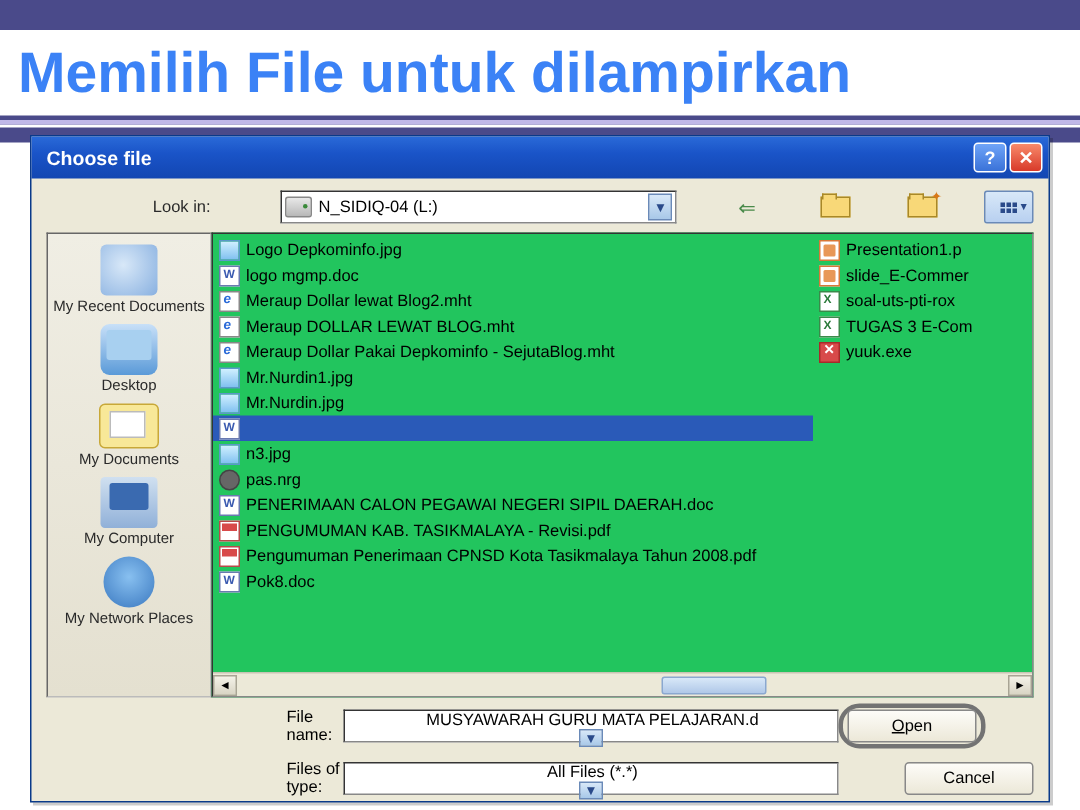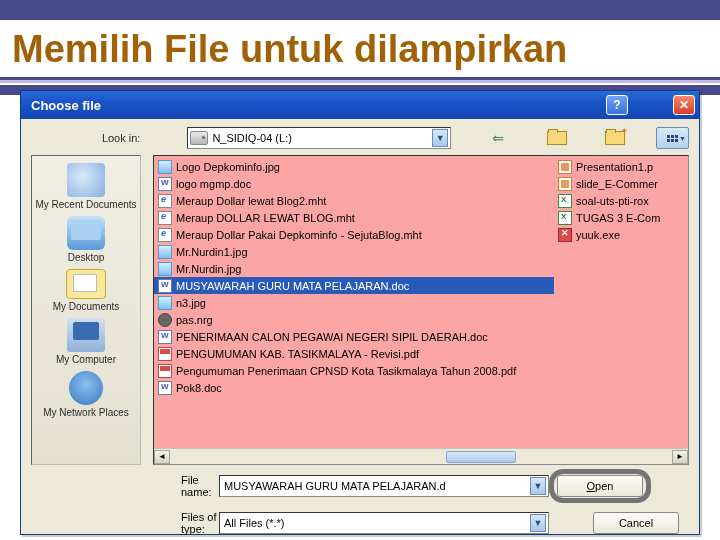--- a/index.html
+++ b/index.html
@@ -8,21 +8,21 @@
     height: 540px;
     background: #fff;
     font-family: Tahoma, Arial, sans-serif;
     overflow: hidden;
   }
   .purple-bar { height: 20px; background: #4a4a8a; }
   .slide-title {
     font-family: Arial, sans-serif;
     font-size: 38px;
     font-weight: bold;
-    color: #a16207;
+    color: #3b82f6;
     padding: 8px 12px 2px 12px;
   }
   .title-underline {
     height: 6px;
     background: #4a4a8a;
     margin: 4px 0 2px 0;
     border-bottom: 3px solid #c0b8e8;
   }
   .purple-bar2 { height: 10px; background: #4a4a8a; }
   
@@ -34,21 +34,20 @@
     background: #ece9d8;
     box-shadow: 2px 2px 0 rgba(0,0,0,0.2);
   }
   .titlebar {
     height: 28px;
     background: linear-gradient(to bottom, #2a6ad8 0%, #1a54c8 40%, #1246b2 100%);
     display: flex;
     align-items: center;
     padding: 0 4px;
     color: #fff;
-    gap: 43px;
   }
   .titlebar .title { font-weight: bold; font-size: 13px; padding-left: 6px; flex: 1; }
   .tbtn {
     width: 22px; height: 20px;
     margin-left: 2px;
     border: 1px solid #fff;
     border-radius: 3px;
     display: flex; align-items: center; justify-content: center;
     font-size: 12px; font-weight: bold;
     cursor: pointer;
@@ -142,23 +141,23 @@
   .pic.recent { background: radial-gradient(circle at 40% 40%, #d8e8f8, #88b0e0); }
   .pic.desktop { background: linear-gradient(#c8e0f8,#5a9ad8); border-radius:6px; position:relative; }
   .pic.desktop::after { content:""; position:absolute; left:4px; top:4px; right:4px; bottom:10px; background:#a8d0f0; border-radius:2px; }
   .pic.docs { width:40px; height:30px; background:#f8e898; border:1px solid #c8a838; position:relative; }
   .pic.docs::before { content:""; position:absolute; left:6px; top:4px; width:22px; height:16px; background:#fff; border:1px solid #bbb; }
   .pic.computer { background: linear-gradient(#d0e0f0,#90b0d8); border-radius:3px; position:relative; }
   .pic.computer::after { content:""; position:absolute; left:6px; top:4px; right:6px; height:18px; background:#3a6ab0; border-radius:2px; }
   .pic.network { background: radial-gradient(circle at 50% 40%, #88c0f0,#3a78c0); border-radius:50%; width:34px; height:34px; }
   .filelist {
     flex: 1;
-    background: #fca5a5;
+    background: #22c55e;
     border: 1px inset #888;
-    margin-left: 12px;
+    margin-left: 0;
     display: flex;
     position: relative;
     overflow: hidden;
     font-size: 11px;
   }
   .col { padding: 2px 0 18px 0; }
   .col.left { flex: 0 0 400px; }
   .col.right { flex: 1; }
   .frow {
     display: flex; align-items: center;
@@ -188,42 +187,42 @@
     background: #ece9d8;
     border-top: 1px solid #c8c4b4;
     display:flex; align-items:center;
   }
   .sbtn { width:16px; height:14px; background: linear-gradient(#f4f2e8,#d8d4c4); border:1px solid #a8a494; font-size:8px; display:flex; align-items:center; justify-content:center; cursor:pointer; }
   .strack { flex:1; height:14px; position:relative; }
   .sthumb { position:absolute; left:55%; width:70px; height:12px; top:1px; background: linear-gradient(#d8e8f8,#b0c8e8); border:1px solid #8aa8d0; border-radius:2px; }
   
   .brow {
     display:flex; align-items:center;
-    padding: 4px 0; font-size:11px;
+    padding: 4px 10px; font-size:11px;
   }
   .brow .lbl2 { width:118px; text-align:left; padding-left: 4px; }
   .brow .lblf { width:80px; padding-left: 42px; }
   .combo {
     width: 330px; height:22px;
     display:flex; align-items:center;
     background:#fff; border:1px inset #888;
-    font-size:11px; padding:0 2px;
+    font-size:11px; padding:0 2px;flex-direction:column;
   }
   .combo .txt { flex:1; padding-left:2px; }
   .combo .dd { width:16px; height:18px; background: linear-gradient(#d8e8f8,#a8c8e8); border:1px solid #6a8ab8; display:flex; align-items:center; justify-content:center; font-size:9px; color:#2a4a8a; cursor:pointer; }
   .actbtn {
     width:86px; height:22px; margin-left:44px;
     background: linear-gradient(#fdfcf8,#ece8d8);
     border:1px solid #888; border-radius:3px;
     font-size:11px; display:flex; align-items:center; justify-content:center;
     cursor:pointer;
   }
   .actbtn u { text-decoration: underline; }
   .open-highlight {
-    border: 5px solid #737373;
+    border: 3px solid #737373;
     border-radius: 14px;
     padding: 1px 3px;
   }
 </style>
 </head>
 <body>
 
 <div class="purple-bar"></div>
 <div class="slide-title">Memilih File untuk dilampirkan</div>
 <div class="title-underline"></div>
@@ -311,21 +310,20 @@
           <div class="frow">
             <span class="fico ico-img"></span>
             <span>Mr.Nurdin1.jpg</span>
           </div>
           <div class="frow">
             <span class="fico ico-img"></span>
             <span>Mr.Nurdin.jpg</span>
           </div>
           <div class="frow sel">
             <span class="fico ico-doc"></span>
-            <span>MUSYAWARAH GURU MATA PELAJARAN.doc</span>
           </div>
           <div class="frow">
             <span class="fico ico-img"></span>
             <span>n3.jpg</span>
           </div>
           <div class="frow">
             <span class="fico ico-nrg"></span>
             <span>pas.nrg</span>
           </div>
           <div class="frow">

